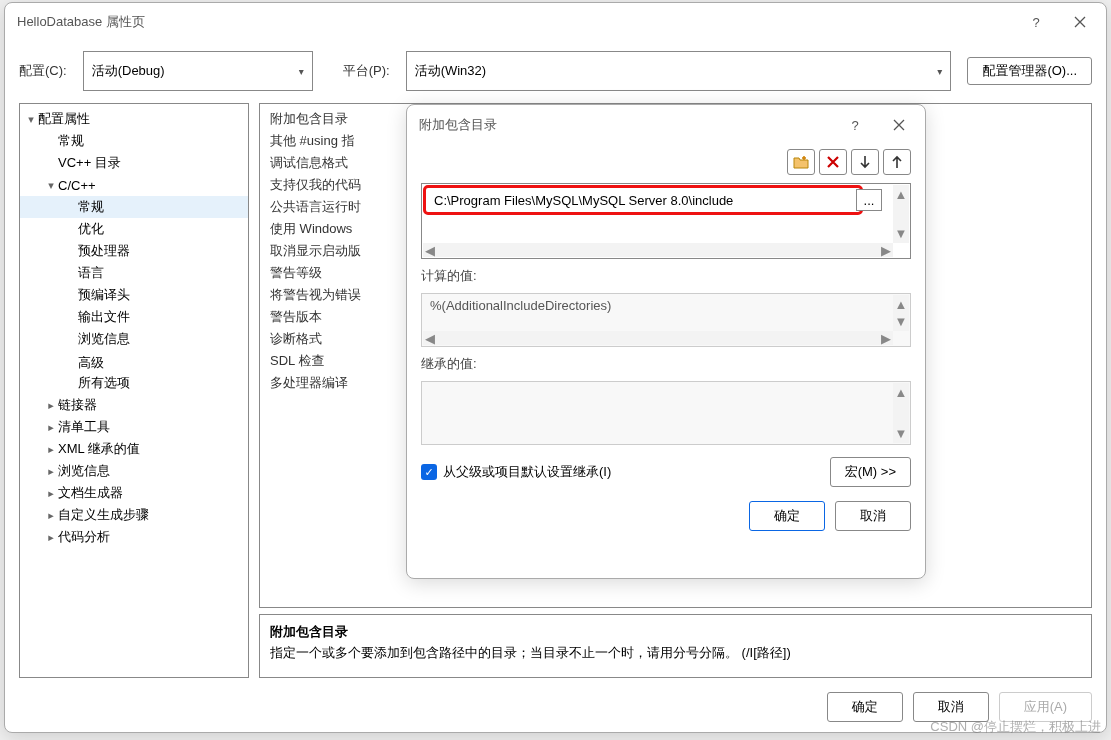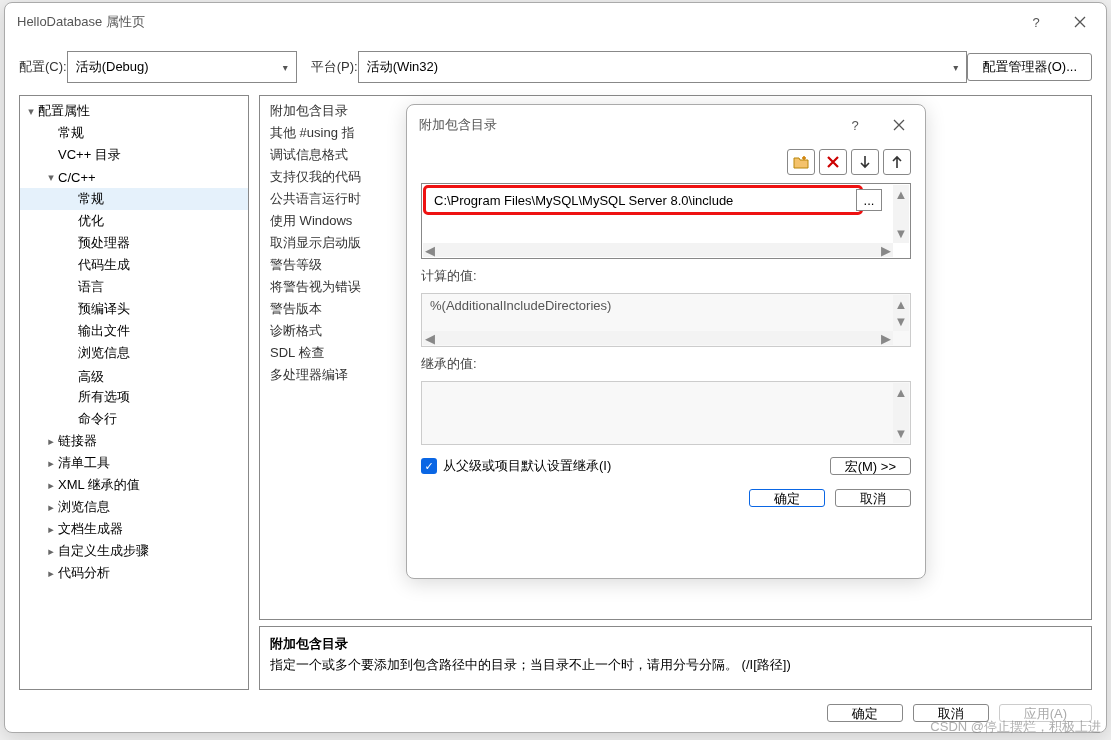--- a/index.html
+++ b/index.html
@@ -2,38 +2,38 @@
 <html><head>
 <meta charset="utf-8">
 <style>
 * { box-sizing: border-box; font-family: "Microsoft YaHei", "Segoe UI", sans-serif; font-size: 13px; }
 body { margin: 0; background: #f0f0f0; width: 1111px; height: 740px; position: relative; overflow: hidden; }
 .window { position: absolute; background: #fff; border: 1px solid #aaa; border-radius: 8px; box-shadow: 0 4px 20px rgba(0,0,0,0.15); display: flex; flex-direction: column; }
 .main-window { left: 4px; top: 2px; width: 1103px; height: 731px; }
 .titlebar { display: flex; align-items: center; height: 38px; padding: 0 4px 0 12px; }
 .titlebar .title { flex: 1; color: #555; }
 .titlebar .btn { width: 44px; height: 30px; display: flex; align-items: center; justify-content: center; color: #555; cursor: pointer; border-radius: 4px; }
-.config-row { display: flex; align-items: center; gap: 0; padding: 10px 14px; }
+.config-row { display: flex; align-items: center; gap: 16px; padding: 10px 14px; }
 .config-row label { color: #333; }
-.combo { border: 1px solid #888; background: #fff; height: 32px; padding: 0 8px; display: flex; align-items: center; justify-content: space-between; cursor: pointer; }
+.combo { border: 1px solid #888; background: #fff; height: 40px; padding: 0 8px; display: flex; align-items: center; justify-content: space-between; cursor: pointer; }
 .combo .chev { font-size: 10px; color: #555; }
 .cfg-btn { border: 1px solid #888; background: #fff; height: 28px; padding: 0 14px; cursor: pointer; border-radius: 3px; }
 .content-row { display: flex; flex: 1; padding: 2px 14px 6px 14px; gap: 10px; overflow: hidden; }
 .tree { width: 230px; border: 1px solid #888; background: #fff; overflow: auto; padding: 4px 0; }
 .tree-item { display: flex; align-items: center; height: 22px; cursor: pointer; white-space: nowrap; }
 .tree-item.selected { background: #e5f1fb; }
 .tree-item .exp { width: 14px; text-align: center; color: #666; font-size: 11px; }
 .tree-item .lbl { }
 .right-pane { flex: 1; display: flex; flex-direction: column; gap: 6px; }
 .prop-list { flex: 1; border: 1px solid #888; background: #fff; padding: 4px 10px; overflow: auto; }
 .prop-item { height: 22px; display: flex; align-items: center; color: #333; }
 .desc-box { border: 1px solid #888; background: #fff; padding: 8px 10px; height: 64px; }
 .desc-box .dt { font-weight: bold; margin-bottom: 3px; }
 .bottom-btns { display: flex; justify-content: flex-end; gap: 10px; padding: 8px 14px 10px 14px; }
-.std-btn { border: 1px solid #888; background: #fff; height: 18px; padding: 0 24px; border-radius: 3px; cursor: pointer; text-align: center; }
+.std-btn { border: 1px solid #888; background: #fff; height: 30px; padding: 0 24px; border-radius: 3px; cursor: pointer; text-align: center; }
 .std-btn.disabled { color: #aaa; border-color: #ccc; cursor: default; }
 
 .sub-dialog { left: 406px; top: 104px; width: 520px; height: 475px; z-index: 10; }
 .sub-dialog .titlebar { height: 40px; }
 .sub-body { flex: 1; display: flex; flex-direction: column; padding: 4px 14px 12px 14px; gap: 8px; }
 .tb-row { display: flex; justify-content: flex-end; gap: 4px; }
 .icon-btn { width: 28px; height: 26px; border: 1px solid #888; background: #fff; display: flex; align-items: center; justify-content: center; cursor: pointer; border-radius: 3px; }
 .list-area { border: 1px solid #888; height: 76px; position: relative; background: #fff; }
 .redbox { position: absolute; left: 1px; top: 1px; width: 440px; height: 30px; border: 3px solid #e11; border-radius: 5px; display: flex; align-items: center; padding: 0 6px; }
 .redbox input { border: none; outline: none; width: 100%; font-size: 13px; }
@@ -104,24 +104,20 @@
         <div class="tree-item" style="padding-left: 44px;">
           <span class="exp"></span>
           <span class="lbl">优化</span>
         </div>
         <div class="tree-item" style="padding-left: 44px;">
           <span class="exp"></span>
           <span class="lbl">预处理器</span>
         </div>
         <div class="tree-item" style="padding-left: 44px;">
           <span class="exp"></span>
-          <span class="lbl">代码生成</span>
-        </div>
-        <div class="tree-item" style="padding-left: 44px;">
-          <span class="exp"></span>
           <span class="lbl">语言</span>
         </div>
         <div class="tree-item" style="padding-left: 44px;">
           <span class="exp"></span>
           <span class="lbl">预编译头</span>
         </div>
         <div class="tree-item" style="padding-left: 44px;">
           <span class="exp"></span>
           <span class="lbl">输出文件</span>
         </div>
@@ -129,24 +125,20 @@
           <span class="exp"></span>
           <span class="lbl">浏览信息</span>
         </div>
         <div class="tree-item" style="padding-left: 44px; align-items: flex-end;">
           <span class="exp"></span>
           <span class="lbl">高级</span>
         </div>
         <div class="tree-item" style="padding-left: 44px;">
           <span class="exp"></span>
           <span class="lbl">所有选项</span>
-        </div>
-        <div class="tree-item" style="padding-left: 44px;">
-          <span class="exp"></span>
-          <span class="lbl">命令行</span>
         </div>
         <div class="tree-item" style="padding-left: 24px;">
           <span class="exp">▸</span>
           <span class="lbl">链接器</span>
         </div>
         <div class="tree-item" style="padding-left: 24px;">
           <span class="exp">▸</span>
           <span class="lbl">清单工具</span>
         </div>
         <div class="tree-item" style="padding-left: 24px;">

